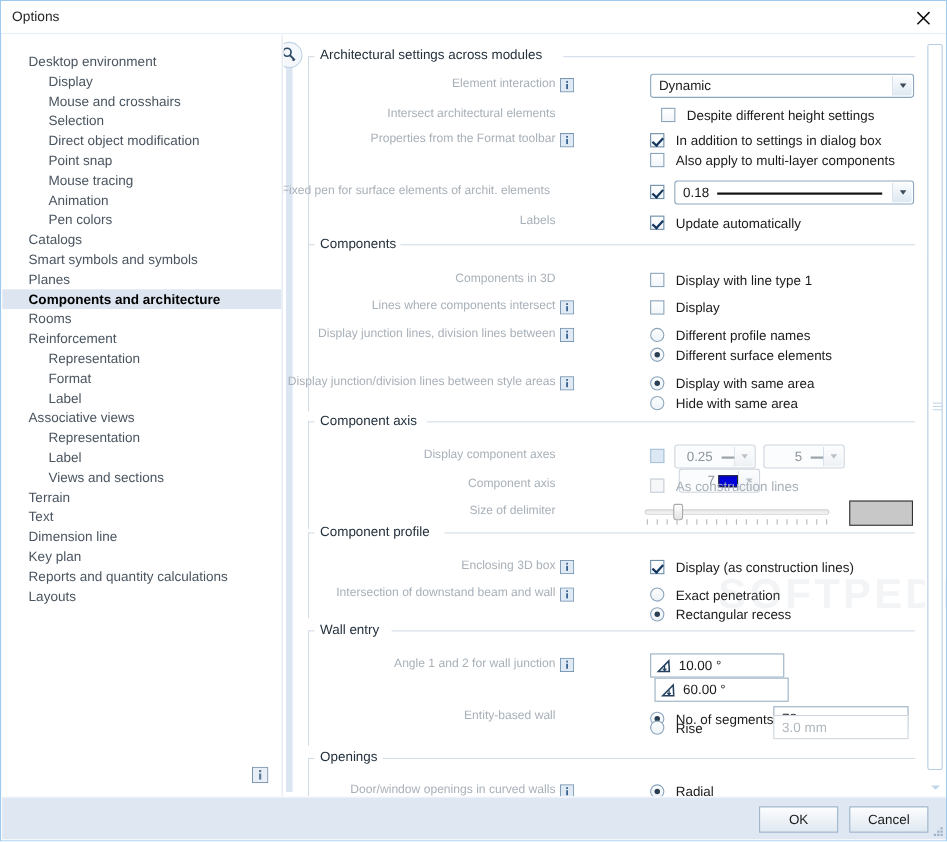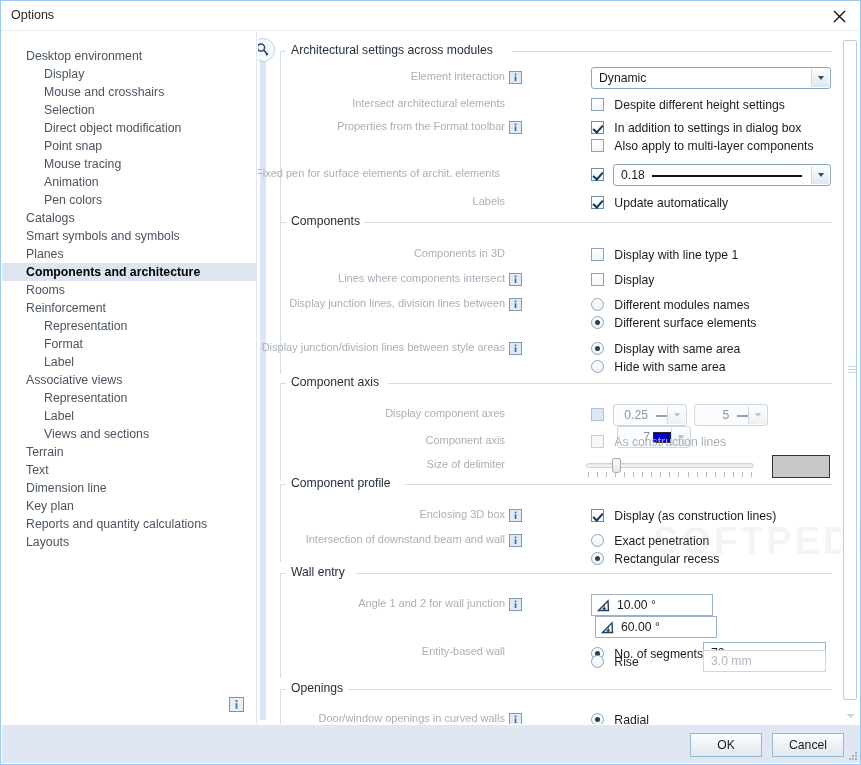--- a/index.html
+++ b/index.html
@@ -494,21 +494,21 @@
               <div class="combo-text">Dynamic</div>
               <div class="combo-btn">
                   <i class="caret"></i>
                 </div>
             </div>
           </div>
         </div>
 
         <div class="row" style="top:43px;">
           <div class="row-label dimmed">Intersect architectural elements</div>
-          <div class="field-zone" style="top:3px;">
+          <div class="field-zone" style="top:3px;margin-left:10px;">
             <span class="cb off"></span>
             <span class="cb-label">Despite different height settings</span>
           </div>
         </div>
 
         <div class="row" style="top:66px;">
           <div class="row-label dimmed">Properties from the Format toolbar</div>
           <div class="info-icon">
             <svg width="13" height="13" viewBox="0 0 15 15">
               <rect x="0.5" y="0.5" width="14" height="14" fill="#dfeaf5" stroke="#6e8dab"></rect>
@@ -586,21 +586,21 @@
           <div class="row-label dimmed">Display junction lines, division lines between</div>
           <div class="info-icon">
             <svg width="13" height="13" viewBox="0 0 15 15">
               <rect x="0.5" y="0.5" width="14" height="14" fill="#dfeaf5" stroke="#6e8dab"></rect>
               <rect x="6.6" y="3" width="1.9" height="1.9" fill="#3d6490"></rect>
               <rect x="6.6" y="6.2" width="1.9" height="5.3" fill="#3d6490"></rect>
             </svg>
           </div>
           <div class="field-zone" style="top:3px;">
             <span class="rb"></span>
-            <span class="rb-label">Different modules names</span>
+            <span class="rb-label">Different profile names</span>
           </div>
         </div>
         <div class="row" style="top:90px;">
           <div class="field-zone" style="top:3px;">
             <span class="rb checked"></span>
             <span class="rb-label">Different surface elements</span>
           </div>
         </div>
 
         <div class="row" style="top:116px;">

